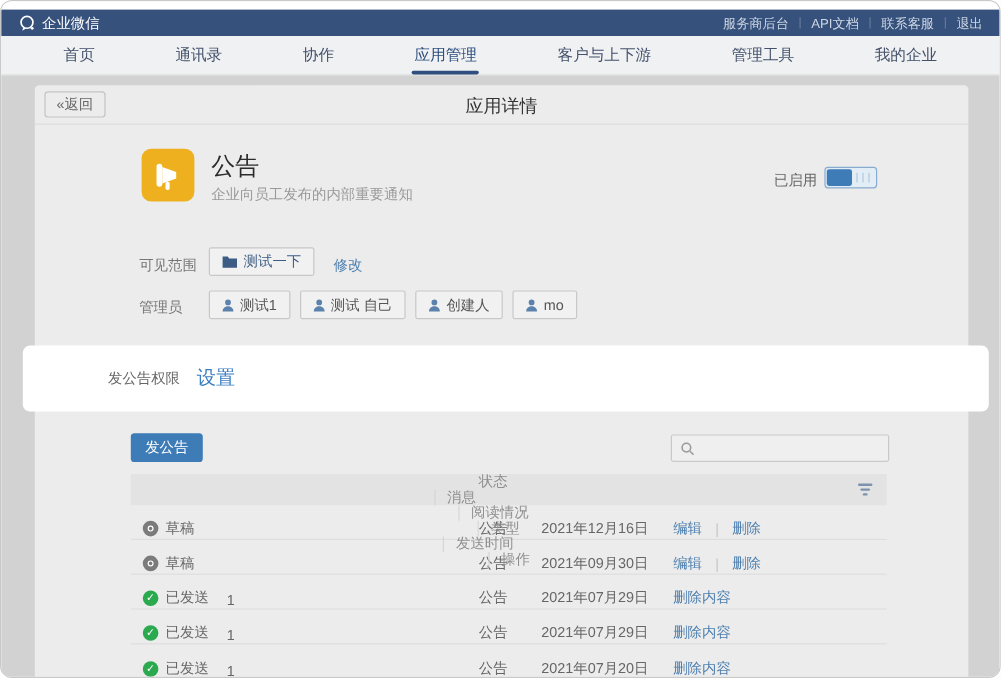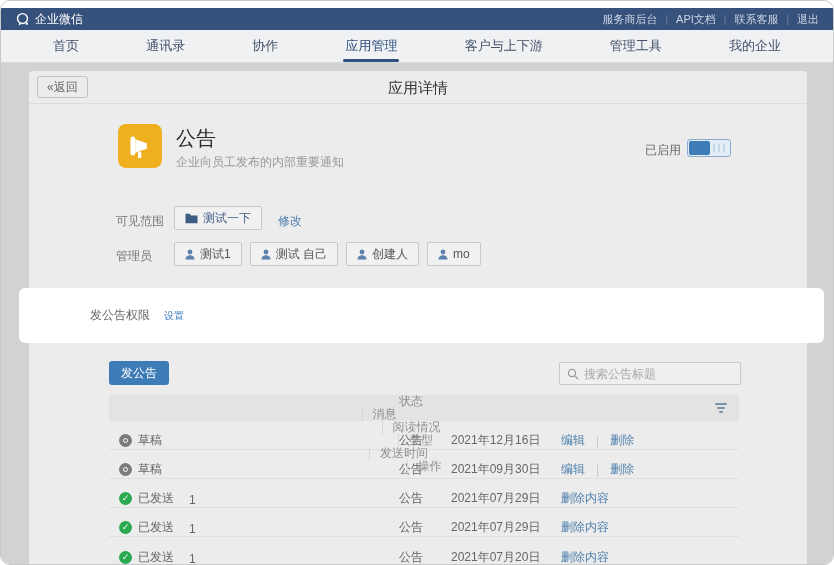--- a/index.html
+++ b/index.html
@@ -51,21 +51,21 @@
   .folder-tag{position:absolute;left:145px;top:135px;min-width:86px;color:var(--folder);}
   .folder-tag .ficon{color:var(--folder);display:flex;}
   .modify-link{position:absolute;left:249px;top:142px;}
   .link{font-size:12px;color:var(--link);text-decoration:none;cursor:pointer;}
   .admin-tags{position:absolute;left:145px;top:171px;display:flex;gap:8px;}
   .admin-tags .picon{color:var(--person);display:flex;}
   
   .band{position:absolute;left:18px;top:225px;width:805px;height:55px;background:#fff;border-radius:6px;
         display:flex;align-items:center;padding-left:71px;gap:14px;z-index:3;}
   .band-label{font-size:12px;color:#666;}
-  .band-link{color:var(--brightlink);font-size:10px;}
+  .band-link{color:var(--brightlink);font-size:16px;}
   
   .primary-btn{position:absolute;left:80px;top:290px;height:24px;padding:0 12px;background:var(--accent);
         color:#fff;font-size:12px;border:none;border-radius:3px;cursor:pointer;}
   .search-box{position:absolute;left:530px;top:291px;width:182px;height:23px;border:1px solid #c9c9c9;
         border-radius:2px;background:#efefef;display:flex;align-items:center;padding:0 7px;gap:5px;}
   .search-box input{flex:1;border:none;outline:none;background:transparent;font-size:12px;color:#555;}
   .search-box input::placeholder{color:#a9a9a9;}
   
   .table{position:absolute;left:80px;top:324px;width:630px;font-size:12px;}
   .thead{display:flex;height:26px;background:#e3e3e3;color:#8f8f8f;align-items:center;position:relative;flex-direction:column;}
@@ -197,21 +197,20 @@
         </div>
 
       <button class="primary-btn">发公告</button>
       <div class="search-box">
         <span style="display:flex;">
           <svg width="12" height="12" viewBox="0 0 12 12">
               <circle cx="5" cy="5" r="3.6" fill="none" stroke="#9a9a9a" stroke-width="1.3"></circle>
               <line x1="8" y1="8" x2="11" y2="11" stroke="#9a9a9a" stroke-width="1.3"></line>
             </svg>
         </span>
-        <input placeholder="搜索公告标题" style="">
       </div>
 
       <div class="table">
         <div class="thead" id="thead">
             <div class="th c0">状态</div>
             <div class="th c1">消息</div>
             <div class="th c2">阅读情况</div>
             <div class="th c3">类型</div>
             <div class="th c4">发送时间</div>
             <div class="th c5">操作</div>

